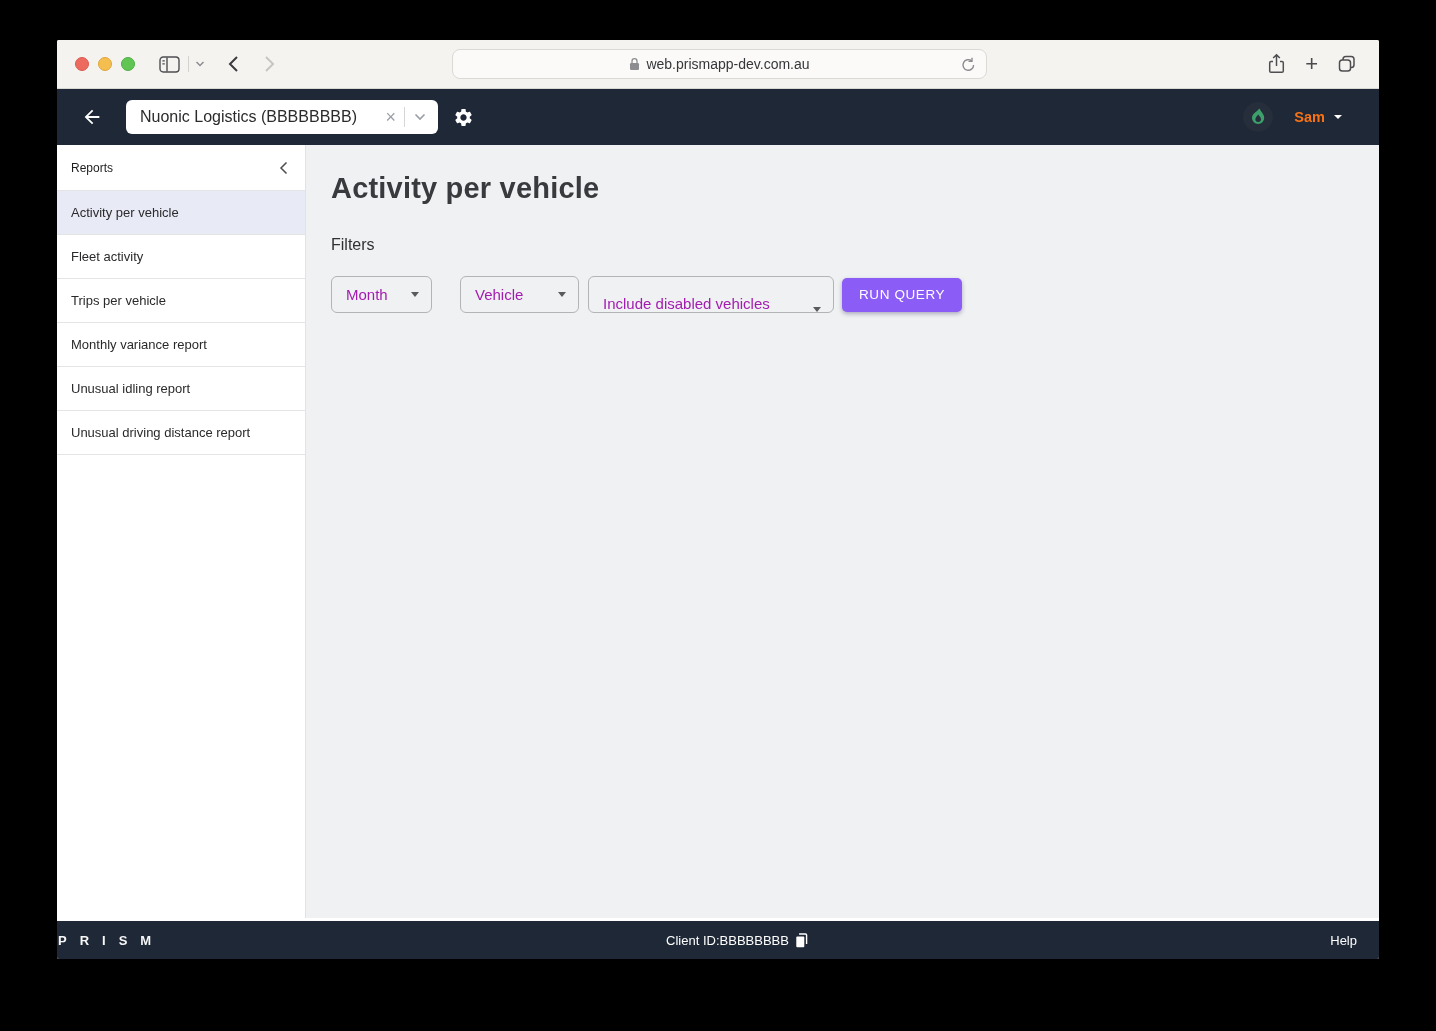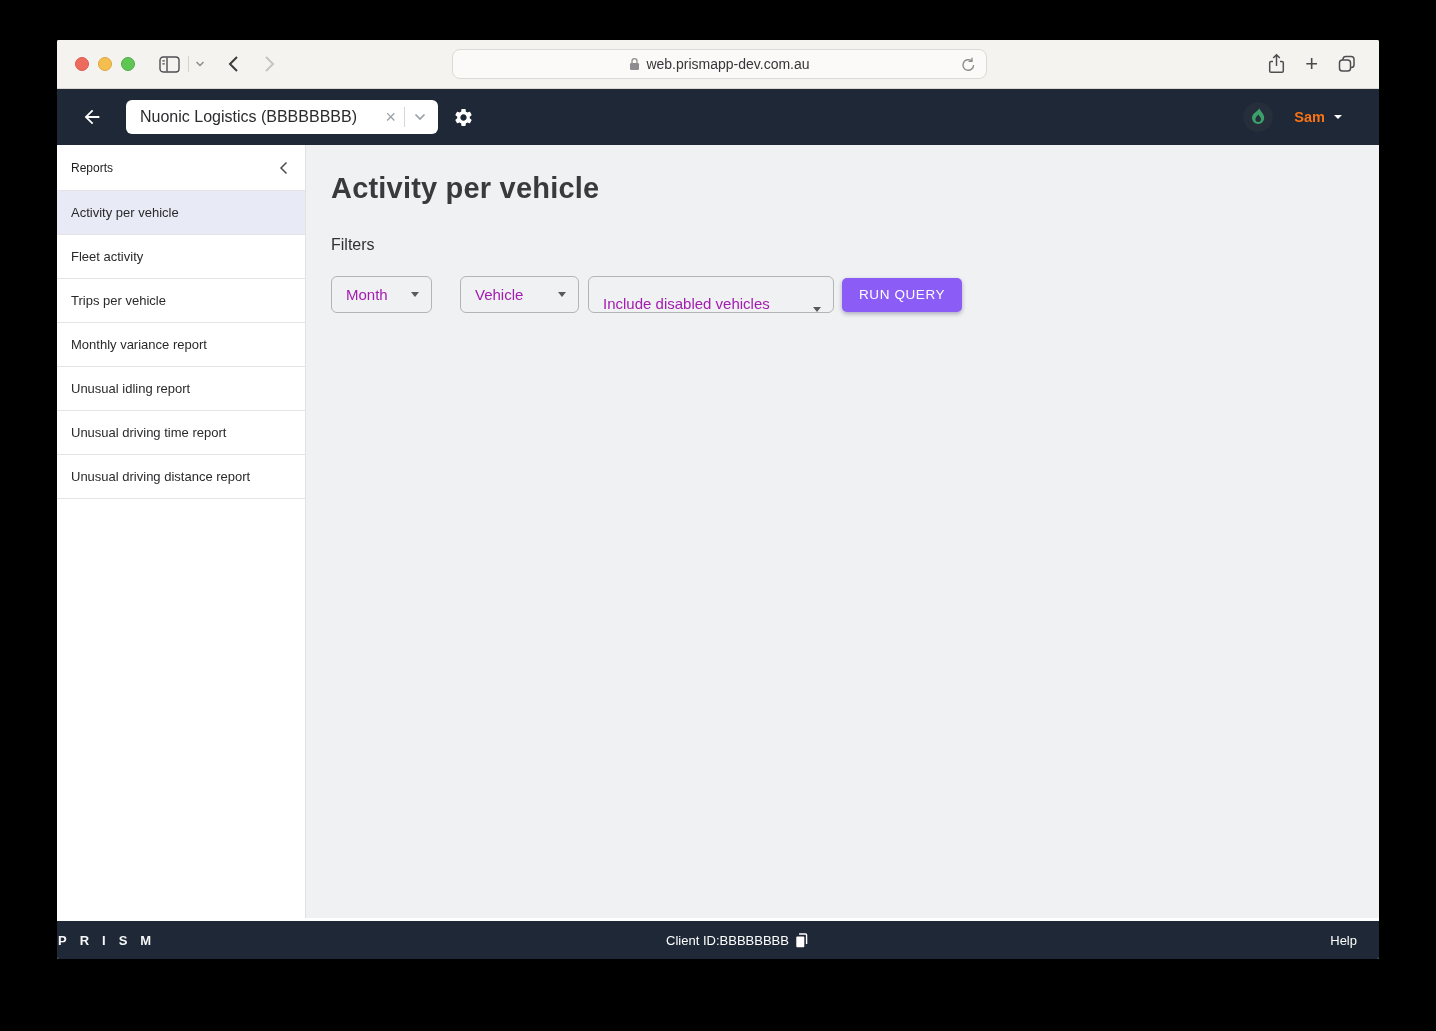--- a/index.html
+++ b/index.html
@@ -219,21 +219,20 @@
           <svg width="9" height="14" viewBox="0 0 9 14">
               <polyline points="7.5,1.5 2,7 7.5,12.5" fill="none" stroke="#4c4c4e" stroke-width="1.5"></polyline>
             </svg>
         </span>
       </div>
       <div class="sidebar-item selected">Activity per vehicle</div>
       <div class="sidebar-item">Fleet activity</div>
       <div class="sidebar-item">Trips per vehicle</div>
       <div class="sidebar-item">Monthly variance report</div>
       <div class="sidebar-item">Unusual idling report</div>
-      <div class="sidebar-item">Unusual driving time report</div>
       <div class="sidebar-item">Unusual driving distance report</div>
     </div>
 
     <div class="main">
       <h1 class="page-title">Activity per vehicle</h1>
       <div class="filters-label">Filters</div>
       <div class="filter-row">
         <div class="select sel-month">
           <span>Month</span>
           <span class="caret"></span>

